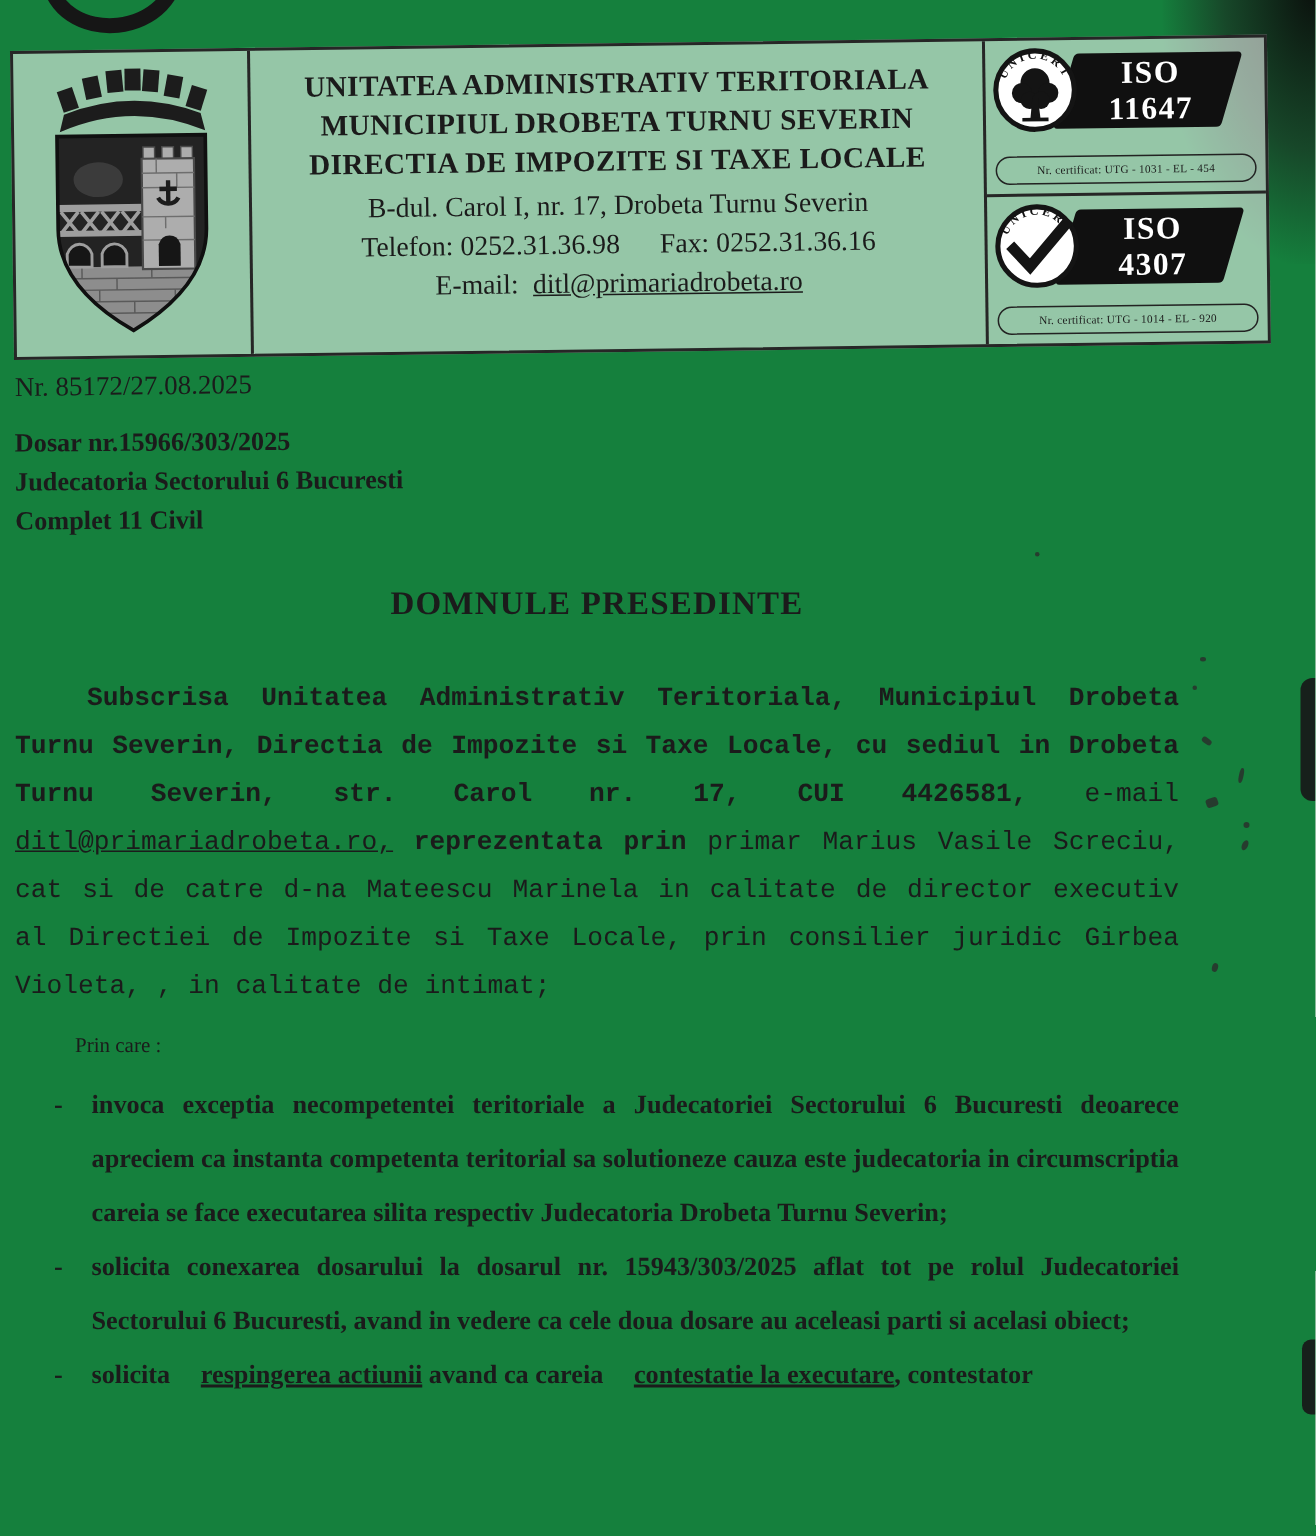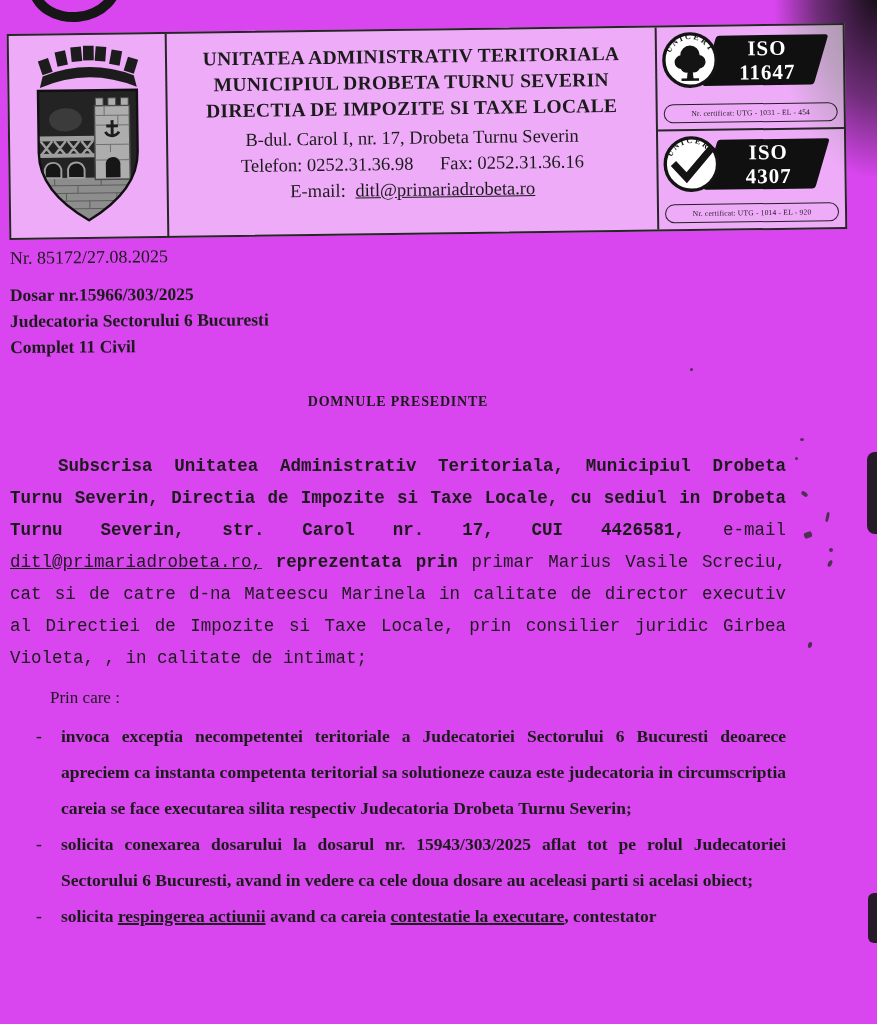--- a/index.html
+++ b/index.html
@@ -1,21 +1,21 @@
 <!DOCTYPE html>
 <html><head>
 <meta charset="utf-8">
 <style>
   html, body { margin: 0; padding: 0; background: #e8e8e6; }
   .page {
     position: relative;
     width: 877px;
     height: 1024px;
     margin: 0 auto;
-    background: #d946ef;
+    background: #15803d;
     overflow: hidden;
     font-family: "Liberation Serif", serif;
     color: #1b1b1b;
   }
 
   
   .stamp-arc {
     position: absolute;
     left: 28px; top: -56px;
     width: 74px; height: 58px;
@@ -112,35 +112,35 @@
     display: flex; align-items: center; justify-content: center;
     font-size: 7.5px; letter-spacing: 0.2px; color: #1b1b1b;
     white-space: nowrap;
   }
 
   
   .body-col { position: absolute; left: 10px; top: 246px; width: 776px; }
   .reg-line { font-size: 18px; line-height: 24px; transform: rotate(-0.7deg); transform-origin: left center; }
   .case-block { margin-top: 12px; font-weight: bold; font-size: 17.5px; line-height: 26px;
                 transform: rotate(-0.35deg); transform-origin: left center; }
-  .salutation { margin-top: 30px; text-align: center; font-weight: bold; font-size: 14px;
+  .salutation { margin-top: 30px; text-align: center; font-weight: bold; font-size: 22px;
                 line-height: 24px; letter-spacing: 0.8px; }
   .para1 { margin-top: 36px; font-size: 17.5px; line-height: 32px; text-align: justify; text-indent: 48px; font-family: Liberation Mono, monospace; }
   .para1 .b { font-weight: bold; }
   .para1 .u { text-decoration: underline; }
   .para2 { margin-top: 4px; font-size: 17.5px; line-height: 32px; text-indent: 40px; }
   .doc-title { margin-top: 24px; text-align: center; font-weight: bold; font-size: 19px;
                line-height: 24px; letter-spacing: 1.5px; }
-  .prin-care { margin-top: 12px; font-size: 17px; line-height: 24px; text-indent: 40px; }
+  .prin-care { margin-top: 12px; font-size: 14px; line-height: 24px; text-indent: 40px; }
   .bullets { margin-top: 8px; }
   .bullet { display: flex; font-weight: bold; font-size: 17.5px; line-height: 36px; }
   .bullet .marker { flex: none; width: 25px; margin-left: 26px; }
   .bullet .text { flex: 1; text-align: justify; }
   .bullet .text.u-all { text-decoration-thickness: 1.5px; }
-  .bullet .text .u { text-decoration: underline; text-decoration-thickness: 1.5px; }
+  .bullet .text .u { text-decoration: underline; text-decoration-thickness: 1.5px; margin-left: 16px; }
 </style>
 </head>
 <body>
 
 <div class="page">
 
   <div class="stamp-arc"></div>
   <div class="corner-shadow"></div>
   <div class="edge-blob-1"></div>
   <div class="edge-blob-2"></div>

